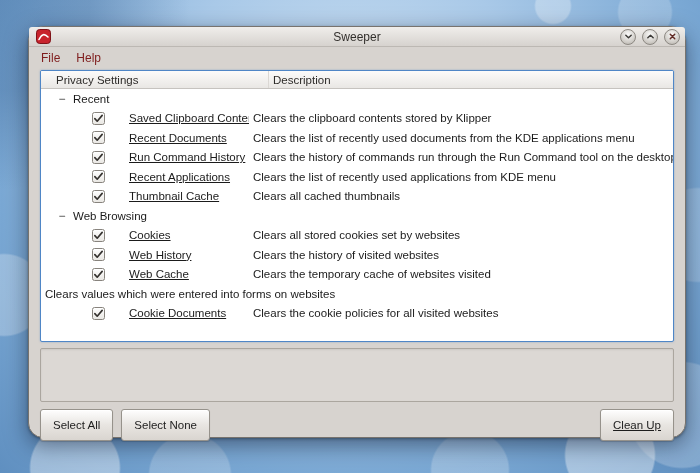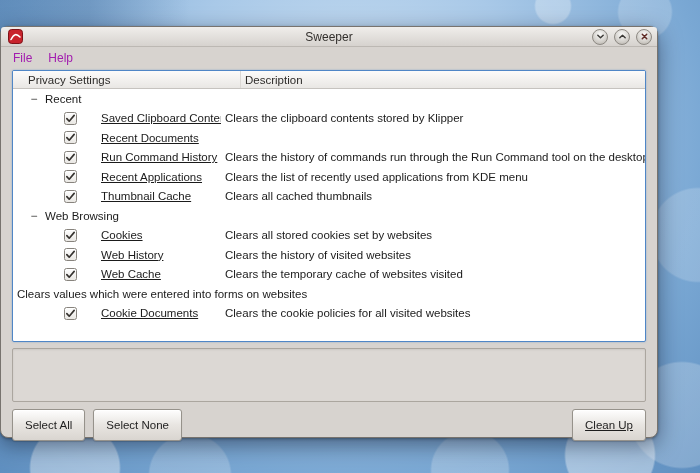--- a/index.html
+++ b/index.html
@@ -15,41 +15,41 @@
       radial-gradient(circle at 190px 475px, rgba(255,255,255,.20) 0 40px, rgba(255,255,255,0) 42px),
       radial-gradient(circle at 4px 295px,   rgba(255,255,255,.26) 0 40px, rgba(255,255,255,0) 42px),
       radial-gradient(circle at 698px 235px, rgba(255,255,255,.18) 0 46px, rgba(255,255,255,0) 48px),
       radial-gradient(circle at 553px 6px,   rgba(255,255,255,.30) 0 17px, rgba(255,255,255,0) 19px),
       radial-gradient(circle at 645px 12px,  rgba(255,255,255,.20) 0 26px, rgba(255,255,255,0) 28px),
       radial-gradient(circle at 470px 470px, rgba(255,255,255,.22) 0 38px, rgba(255,255,255,0) 40px),
       radial-gradient(circle at 0 0, rgba(30,70,120,.25) 0 90px, rgba(30,70,120,0) 190px),
       radial-gradient(ellipse at 50% 28%, #cfe2f3 0%, #a9c9e8 38%, #7aa8d4 72%, #5f8fc0 100%);
   }
   .window {
-    position:absolute; left:0; top:26px; width:658px; height:412px;
-    background:#d7d3cf; border:1px solid #77736e; border-radius:8px;
+    position:absolute; left:28px; top:26px; width:658px; height:412px;
+    background:#d7d3cf; border:1px solid #77736e; border-radius:15px;
     box-shadow:0 7px 22px rgba(8,18,40,.5), 0 1px 3px rgba(0,0,0,.35);
     display:flex; flex-direction:column;
   }
   .titlebar {
     flex:0 0 20px; height:20px; position:relative;
     display:flex; align-items:center; padding:0 5px;
     background:linear-gradient(#f0eeeb,#d6d2ce);
     border-bottom:1px solid #bcb8b3; border-radius:3px 3px 0 0;
   }
   .app-icon { width:15px; height:15px; flex:0 0 15px; margin-left:2px; z-index:1; }
   .title { position:absolute; left:0; right:0; text-align:center; font-size:12px; color:#33302d; }
   .controls { margin-left:auto; display:flex; gap:6px; z-index:1; }
   .wbtn {
     width:16px; height:16px; border-radius:50%;
     background:radial-gradient(circle at 50% 32%, #fbfbfa, #d2cfca 62%, #b2aea8);
     border:1px solid #8d8983;
     display:flex; align-items:center; justify-content:center;
   }
-  .menubar { flex:0 0 22px; display:flex; align-items:center; padding:0 4px; font-size:12px; color:#a21caf; }
+  .menubar { flex:0 0 22px; display:flex; align-items:center; padding:0 4px; font-size:12px; color:#7f1d1d; }
   .menu-item { padding:2px 8px; border-radius:2px; }
   .content { flex:1; display:flex; flex-direction:column; padding:1px 11px 7px 11px; }
   .tree-frame {
     flex:0 0 272px; height:272px; background:#ffffff;
     border:1px solid #4f86c6; border-radius:2px; overflow:hidden;
     box-shadow:0 0 2px rgba(79,134,198,.55);
   }
   .tree-header {
     display:flex; height:18px; align-items:center;
     background:linear-gradient(#fcfbfa,#e9e7e4);
@@ -153,20 +153,21 @@
 
       <div class="row item">
         <div class="col1">
           <span class="checkbox">
               <svg width="11" height="11" viewBox="0 0 12 12">
                 <path d="M2 6.2 L4.6 9 L10 2.6" fill="none" stroke="#35322f" stroke-width="1.8" stroke-linecap="round" stroke-linejoin="round"></path>
               </svg>
             </span>
           <span>Recent Documents</span>
         </div>
+        <div class="col2">Clears the list of recently used documents from the KDE applications menu</div>
       </div>
 
       <div class="row item">
         <div class="col1">
           <span class="checkbox">
               <svg width="11" height="11" viewBox="0 0 12 12">
                 <path d="M2 6.2 L4.6 9 L10 2.6" fill="none" stroke="#35322f" stroke-width="1.8" stroke-linecap="round" stroke-linejoin="round"></path>
               </svg>
             </span>
           <span>Run Command History</span>

